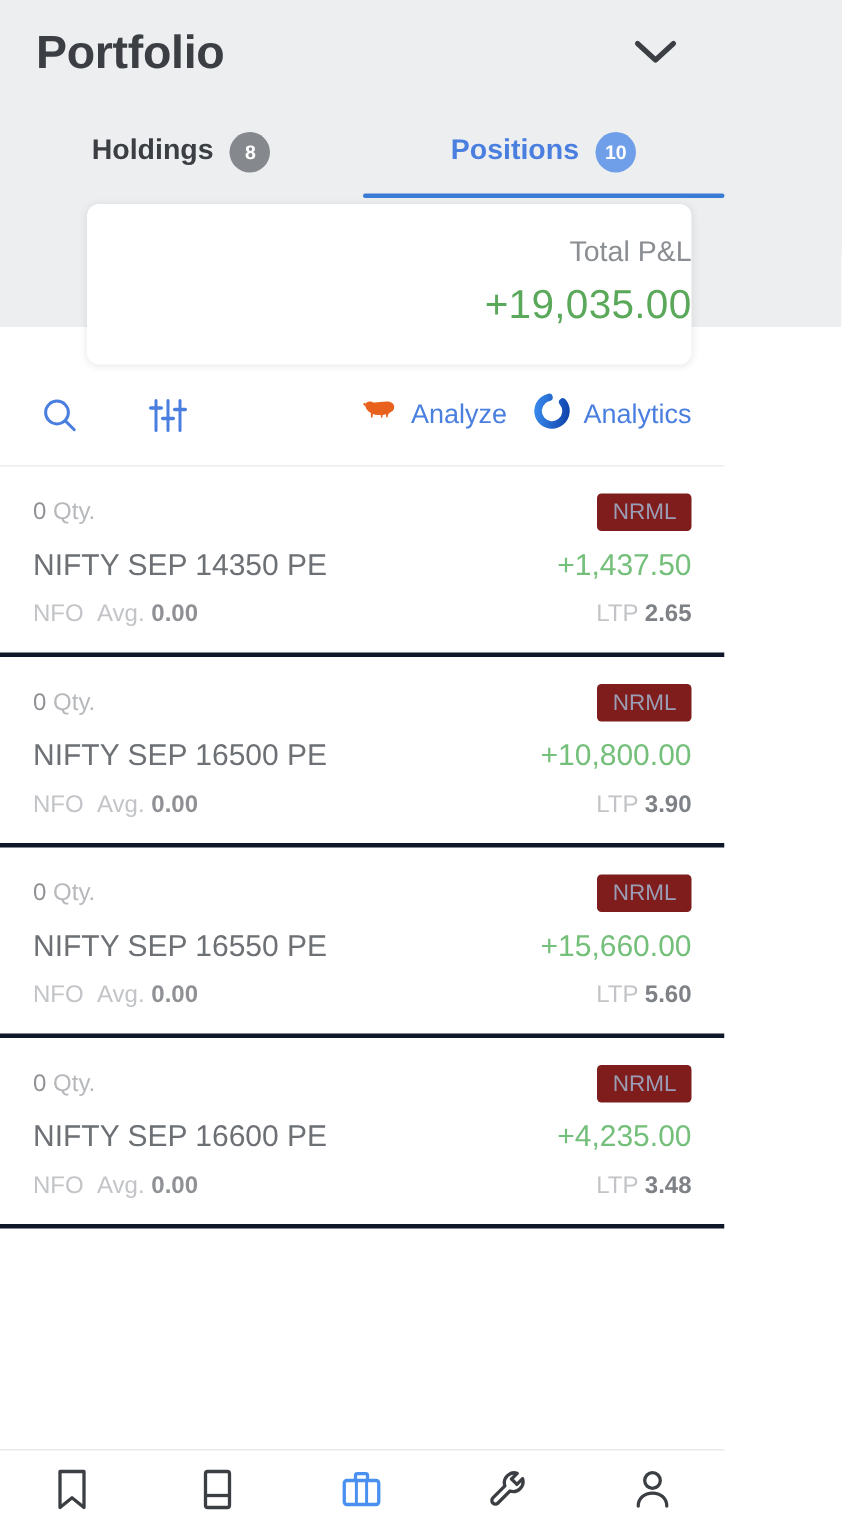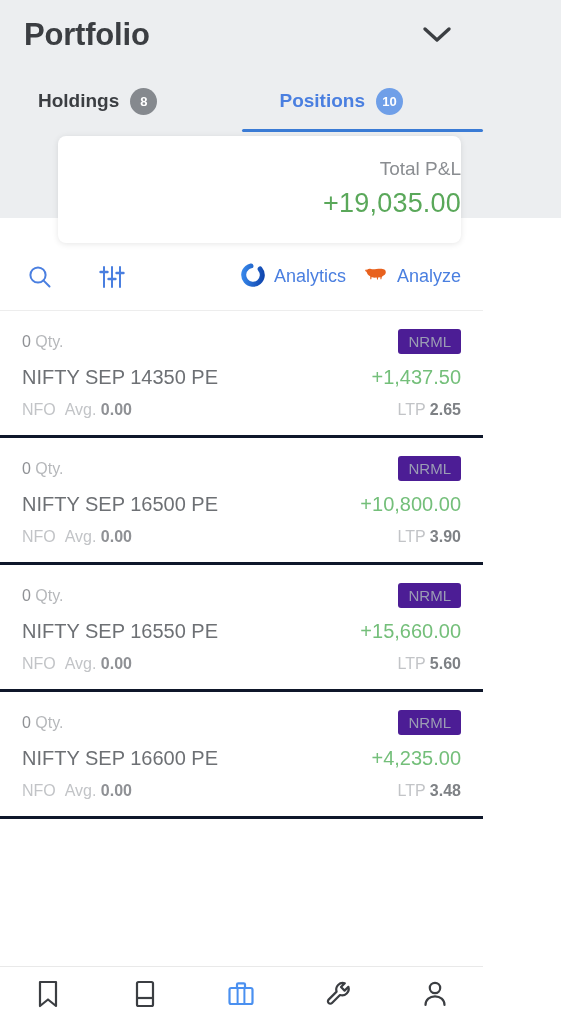--- a/index.html
+++ b/index.html
@@ -40,24 +40,23 @@
   }
   .chevron-btn svg { display:block; }
 
   
   .tabs {
     position:relative; z-index:2;
     display:flex; height:62px;
   }
   .tab {
     flex:1;
-    display:flex; align-items:center; justify-content:flex-start;
+    display:flex; align-items:center; justify-content:center;
     gap:11px;
     position:relative;
-    padding-left:38px;
   }
   .tab-label { font-size:19px; font-weight:bold; color:#3b3e42; }
   .tab.active .tab-label { color:#4a7fe0; font-weight:bold; }
   .tab-badge {
     min-width:27px; height:27px;
     border-radius:50%;
     background:#85898e;
     color:#ffffff;
     font-size:13px; font-weight:bold;
     display:flex; align-items:center; justify-content:center;
@@ -119,21 +118,21 @@
     border-bottom:3px solid #0f172a;
   }
   .pos-line {
     display:flex; align-items:center; justify-content:space-between;
   }
   .pos-line.top { margin-bottom:12px; }
   .pos-line.mid { margin-bottom:12px; }
   .qty { font-size:16px; color:#b6b8bb; }
   .qty b { color:#8f9195; font-weight:normal; }
   .prod-badge {
-    background:#4c1d95;
+    background:#7f1d1d;
     color:#9b9db4;
     font-size:15px;
     padding:4px 10px;
     border-radius:3px;
   }
   .instrument { font-size:20px; color:#6d7074; }
   .pnl { font-size:20px; color:#74bf7a; }
   .meta { font-size:16px; color:#c2c4c7; }
   .meta b { color:#8f9195; font-weight:bold; }
   .ltp { font-size:16px; color:#c2c4c7; }
@@ -198,46 +197,46 @@
         <line x1="5" y1="3" x2="5" y2="23" stroke="#4a7fe0" stroke-width="2" stroke-linecap="round"></line>
         <line x1="13" y1="3" x2="13" y2="23" stroke="#4a7fe0" stroke-width="2" stroke-linecap="round"></line>
         <line x1="21" y1="3" x2="21" y2="23" stroke="#4a7fe0" stroke-width="2" stroke-linecap="round"></line>
         <line x1="1.5" y1="8" x2="8.5" y2="8" stroke="#4a7fe0" stroke-width="2.4" stroke-linecap="round"></line>
         <line x1="9.5" y1="15" x2="16.5" y2="15" stroke="#4a7fe0" stroke-width="2.4" stroke-linecap="round"></line>
         <line x1="17.5" y1="9" x2="24.5" y2="9" stroke="#4a7fe0" stroke-width="2.4" stroke-linecap="round"></line>
       </svg>
     </div>
 
     <div class="tool-right">
+      <div class="tool-link">
+        <span>
+          <svg width="24" height="20" viewBox="0 0 24 20">
+            <path d="M2.5 6.5 C2.5 4.2 4.8 3.2 7 4 C9 4.7 10.5 4.2 12.5 4 C15.5 3.7 18.5 3.4 20.4 4.6
+                     C22.2 5.8 22.2 8.3 21 9.6 C20.2 10.5 19 10.8 18.2 11.6 C17.6 12.3 17.6 13.3 17.4 14.2
+                     L16.4 14.2 L16.4 12.2 L14 12.6 L14 14.4 L13 14.4 L12.8 12.5 C11 12.8 9 12.7 7.6 12
+                     L7.3 14.3 L6.3 14.3 L6.2 11.2 C4.4 10.3 2.9 8.9 2.5 6.5 Z" fill="#e8611d"></path>
+            <path d="M2.6 4.6 C1.4 4.2 0.8 5.4 1.6 6.2 C2.1 6.7 2.6 6.8 3.1 6.6 Z" fill="#e8611d"></path>
+          </svg>
+        </span>
+        <span class="tool-link-label">Analyze</span>
+      </div>
       <div class="tool-link">
         <span>
           <svg width="24" height="24" viewBox="0 0 24 24">
             <defs>
               <linearGradient id="ringgrad" x1="0" y1="0" x2="1" y2="1">
                 <stop offset="0%" stop-color="#3b8ef0"></stop>
                 <stop offset="100%" stop-color="#0c3fa8"></stop>
               </linearGradient>
             </defs>
             <circle cx="12" cy="12" r="9.3" fill="none" stroke="url(#ringgrad)" stroke-width="5" stroke-dasharray="48 12" transform="rotate(-40 12 12)" stroke-linecap="round"></circle>
           </svg>
         </span>
         <span class="tool-link-label">Analytics</span>
       </div>
-      <div class="tool-link">
-        <span>
-          <svg width="24" height="20" viewBox="0 0 24 20">
-            <path d="M2.5 6.5 C2.5 4.2 4.8 3.2 7 4 C9 4.7 10.5 4.2 12.5 4 C15.5 3.7 18.5 3.4 20.4 4.6
-                     C22.2 5.8 22.2 8.3 21 9.6 C20.2 10.5 19 10.8 18.2 11.6 C17.6 12.3 17.6 13.3 17.4 14.2
-                     L16.4 14.2 L16.4 12.2 L14 12.6 L14 14.4 L13 14.4 L12.8 12.5 C11 12.8 9 12.7 7.6 12
-                     L7.3 14.3 L6.3 14.3 L6.2 11.2 C4.4 10.3 2.9 8.9 2.5 6.5 Z" fill="#e8611d"></path>
-            <path d="M2.6 4.6 C1.4 4.2 0.8 5.4 1.6 6.2 C2.1 6.7 2.6 6.8 3.1 6.6 Z" fill="#e8611d"></path>
-          </svg>
-        </span>
-        <span class="tool-link-label">Analyze</span>
-      </div>
     </div>
   </div>
 
   <div class="list">
 
     <div class="pos-row">
       <div class="pos-line top">
         <span class="qty"><b>0</b> <span>Qty.</span></span>
         <span class="prod-badge">NRML</span>
       </div>

